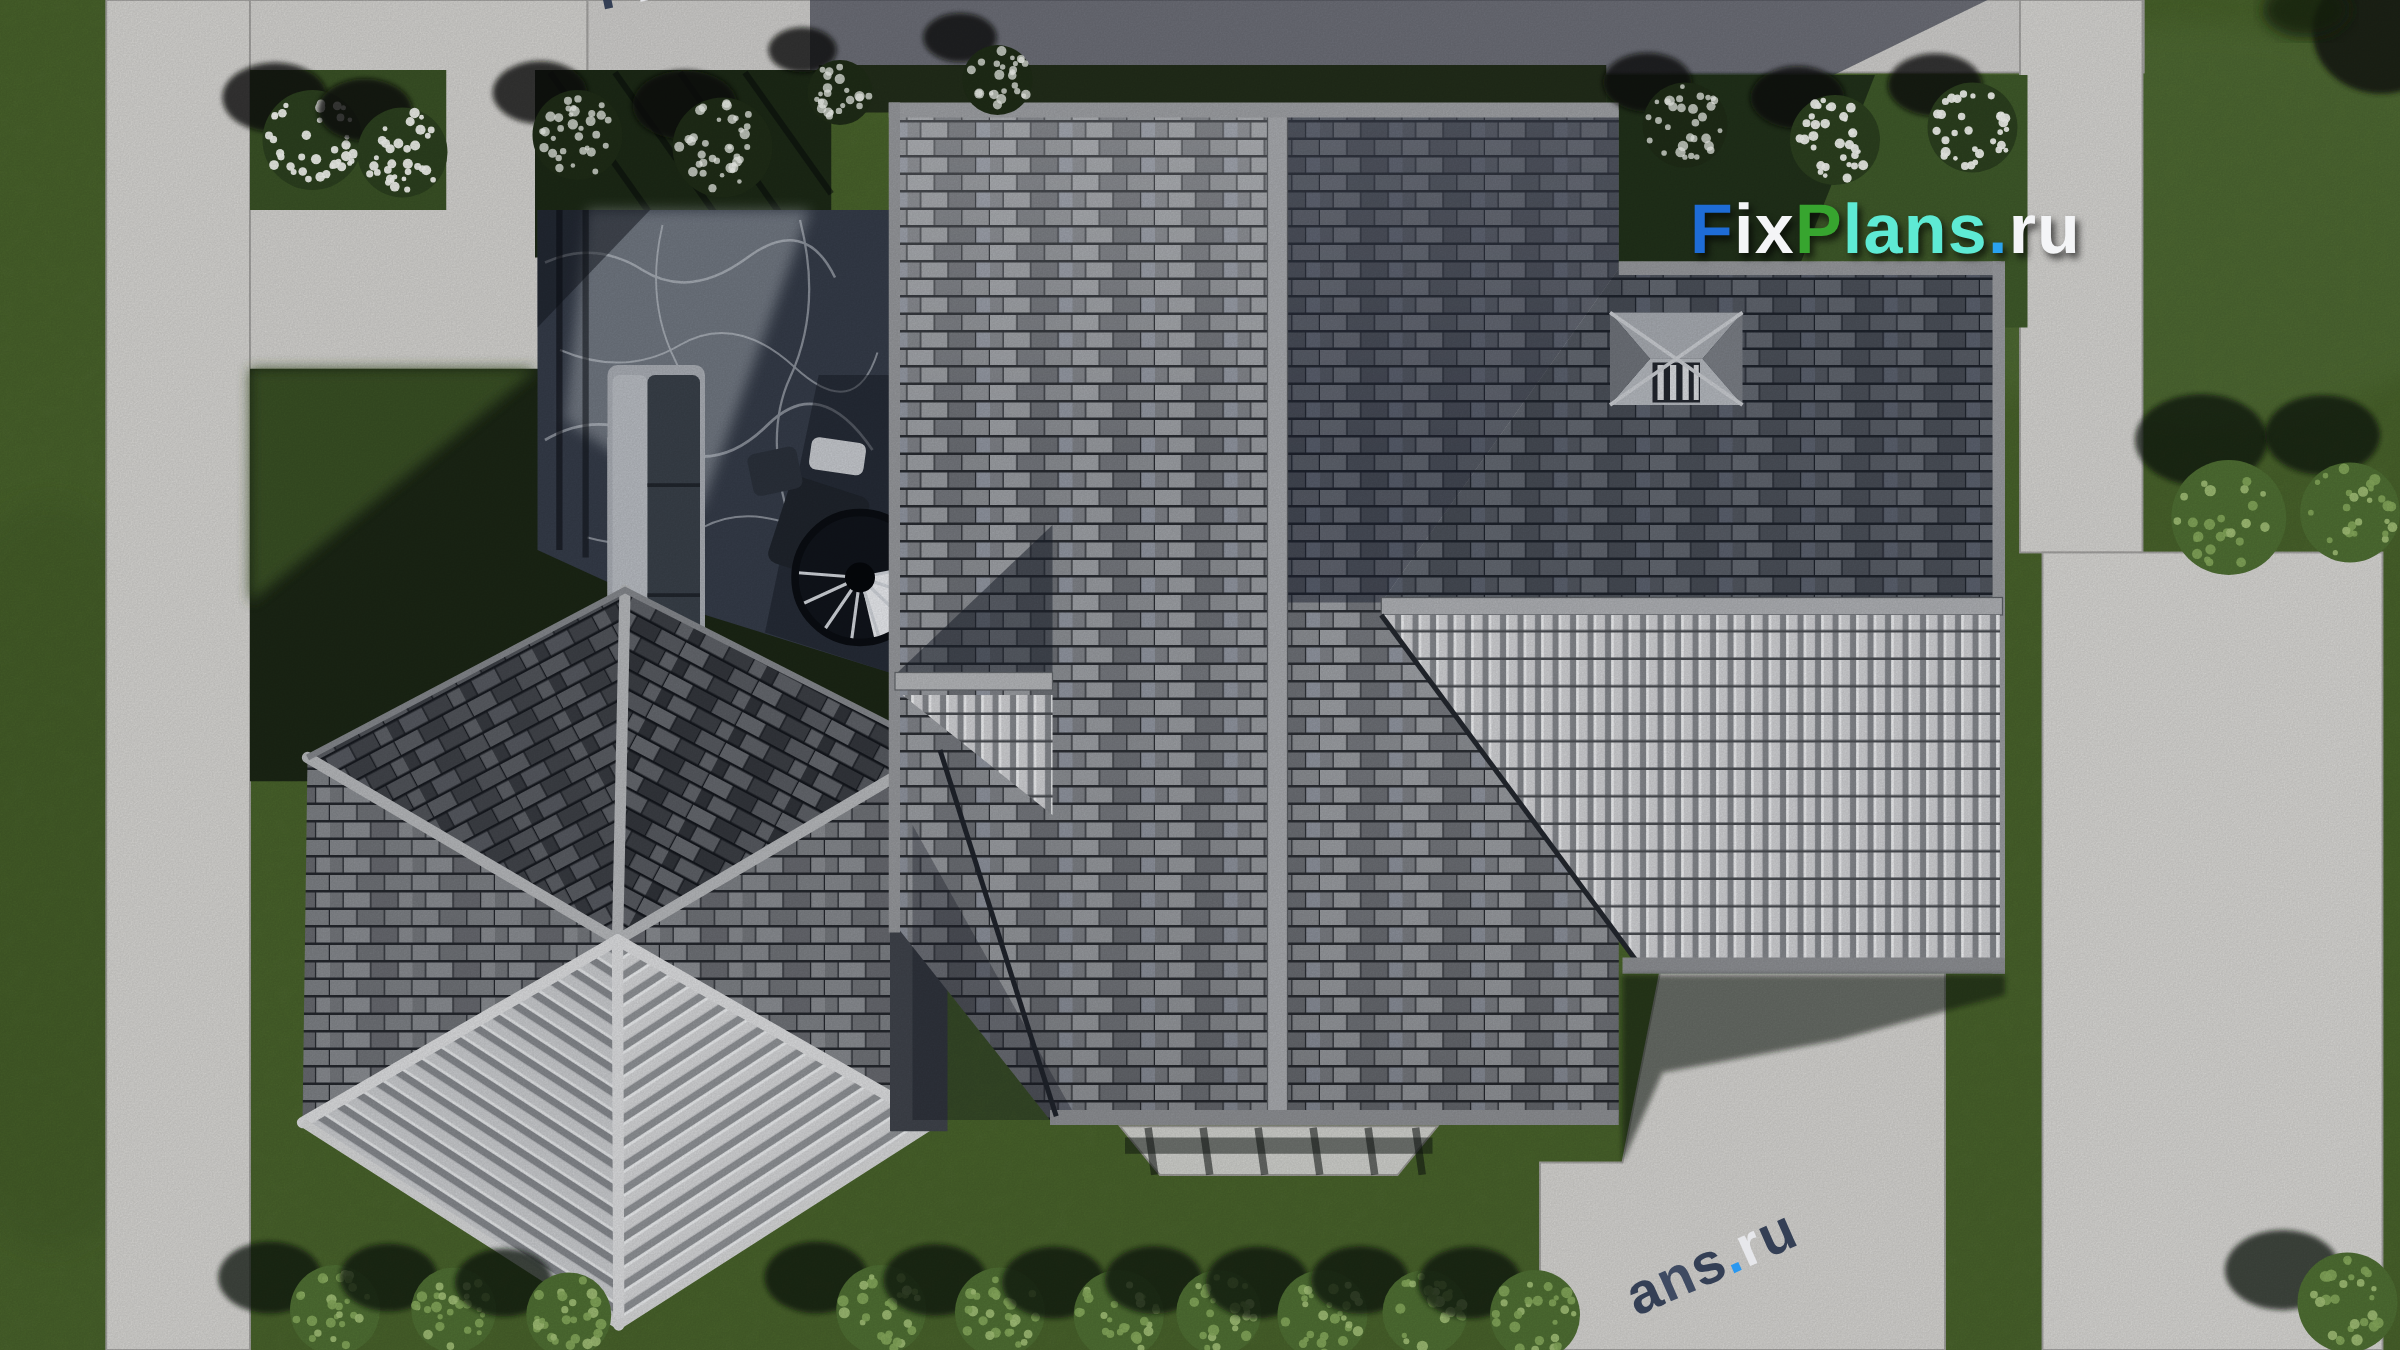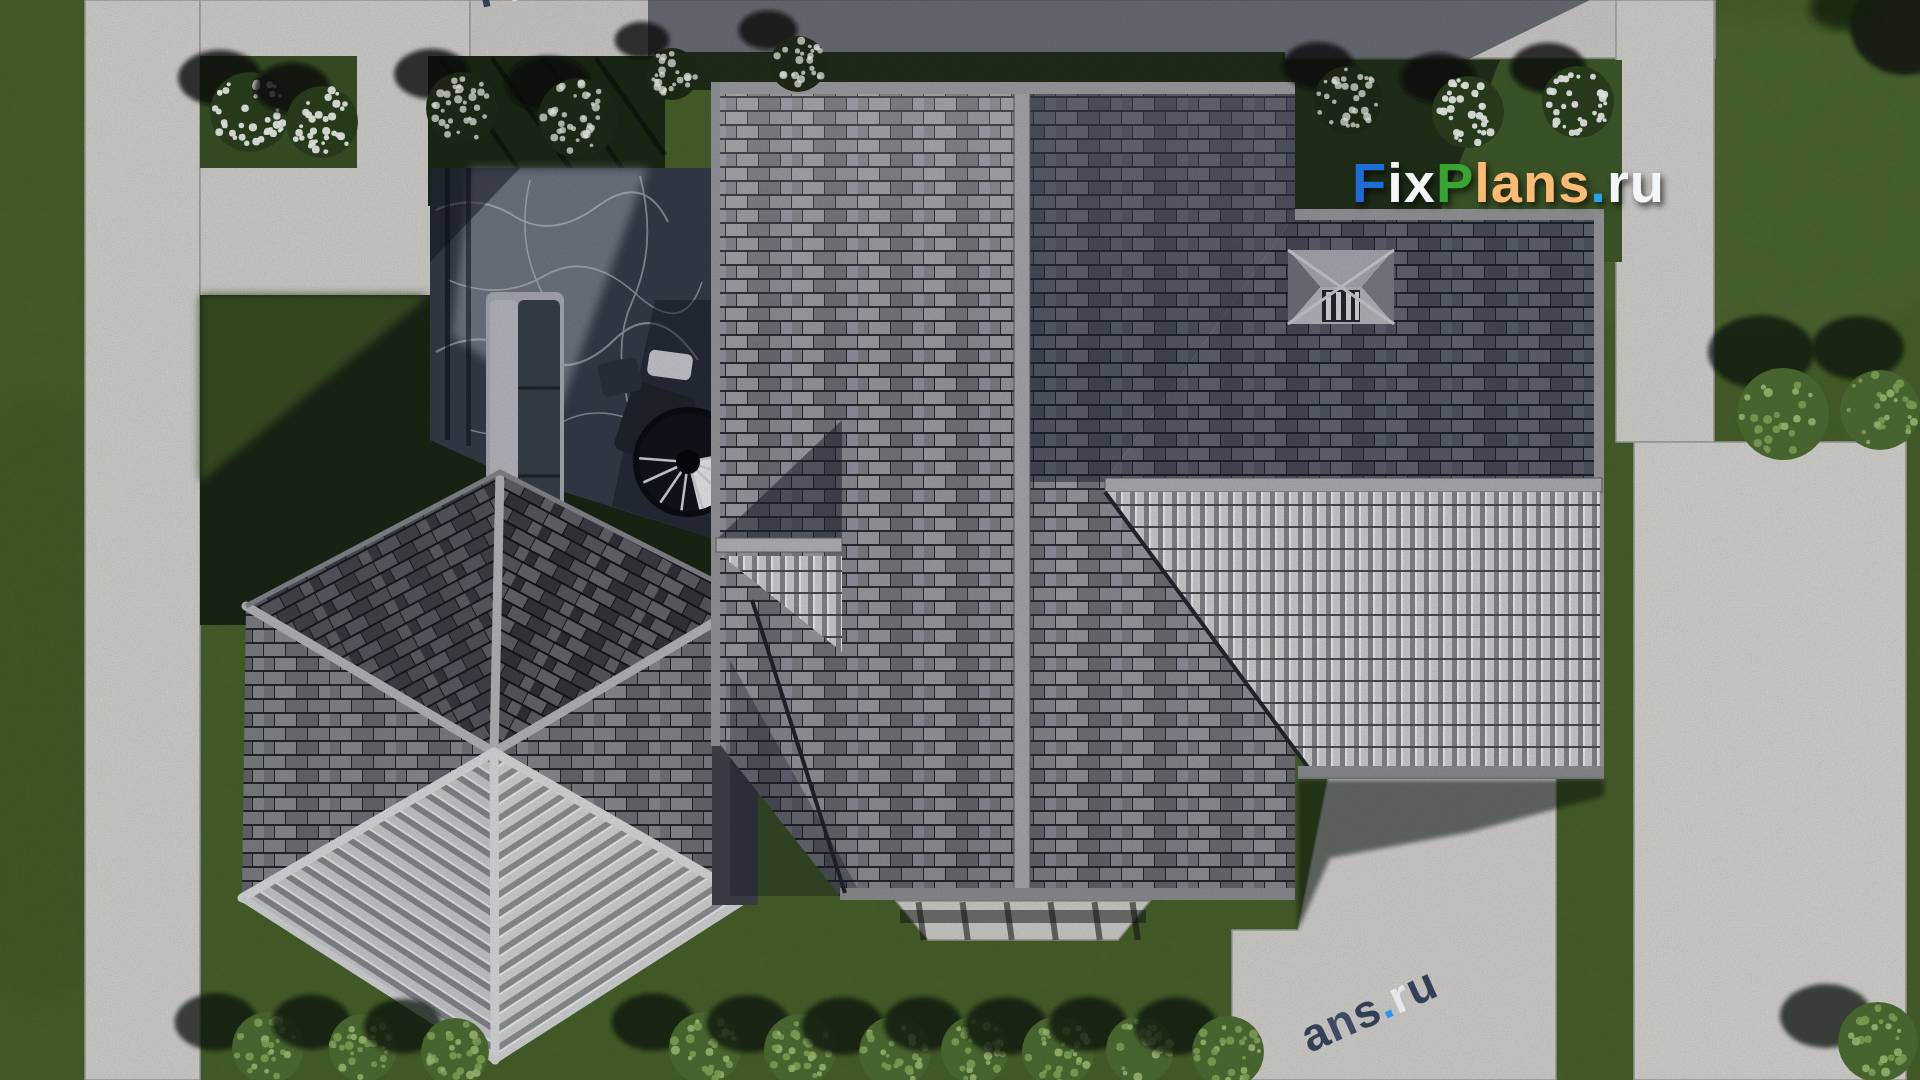--- a/index.html
+++ b/index.html
@@ -986,15 +986,15 @@
           <circle cx="1564.3397607778672" cy="126.6499986263839" r="1.8617536252364517" fill="#f2f4ef" opacity="0.95"></circle>
           <circle cx="1601.1263362692414" cy="116.15282897285056" r="3.4935258211568" fill="#f2f4ef" opacity="0.95"></circle>
           <circle cx="1592.9858003257523" cy="76.66321003425136" r="2.8372421018779277" fill="#f2f4ef" opacity="0.95"></circle>
         </g>
       </g>
 
 <rect x="0" y="0" width="1920" height="1080" filter="url(#grain)" opacity="0.12"></rect>
 </svg>
 
 <div class="wm wm-frag-tl" id="wm-frag-tl"><span style="color: rgb(45, 57, 80);">F</span><span style="color: rgb(233, 234, 238);">ix</span><span style="color: rgb(33, 150, 243);">P</span></div>
-<div class="wm wm-main" id="wm-main"><span style="color: rgb(30, 108, 214);">F</span><span style="color: rgb(244, 245, 247);">ix</span><span style="color: rgb(55, 165, 47);">P</span><span style="color: #fdba74;">lans</span><span style="color: rgb(42, 163, 239);">.</span><span style="color: rgb(244, 245, 247); margin-top: 29px;">ru</span></div>
+<div class="wm wm-main" id="wm-main"><span style="color: rgb(30, 108, 214);">F</span><span style="color: rgb(244, 245, 247);">ix</span><span style="color: rgb(55, 165, 47);">P</span><span style="color: #5eead4;">lans</span><span style="color: rgb(42, 163, 239);">.</span><span style="color: rgb(244, 245, 247); margin-top: 29px;">ru</span></div>
 <div class="wm wm-frag-br" id="wm-frag-br"><span style="color: rgb(45, 57, 80);">a</span><span style="color: rgb(57, 69, 94);">n</span><span style="color: rgb(45, 57, 80);">s</span><span style="color: rgb(33, 150, 243);">.</span><span style="color: rgb(233, 234, 238);">r</span><span style="color: rgb(45, 57, 80);">u</span></div>
 </div>
 
 </body></html>

